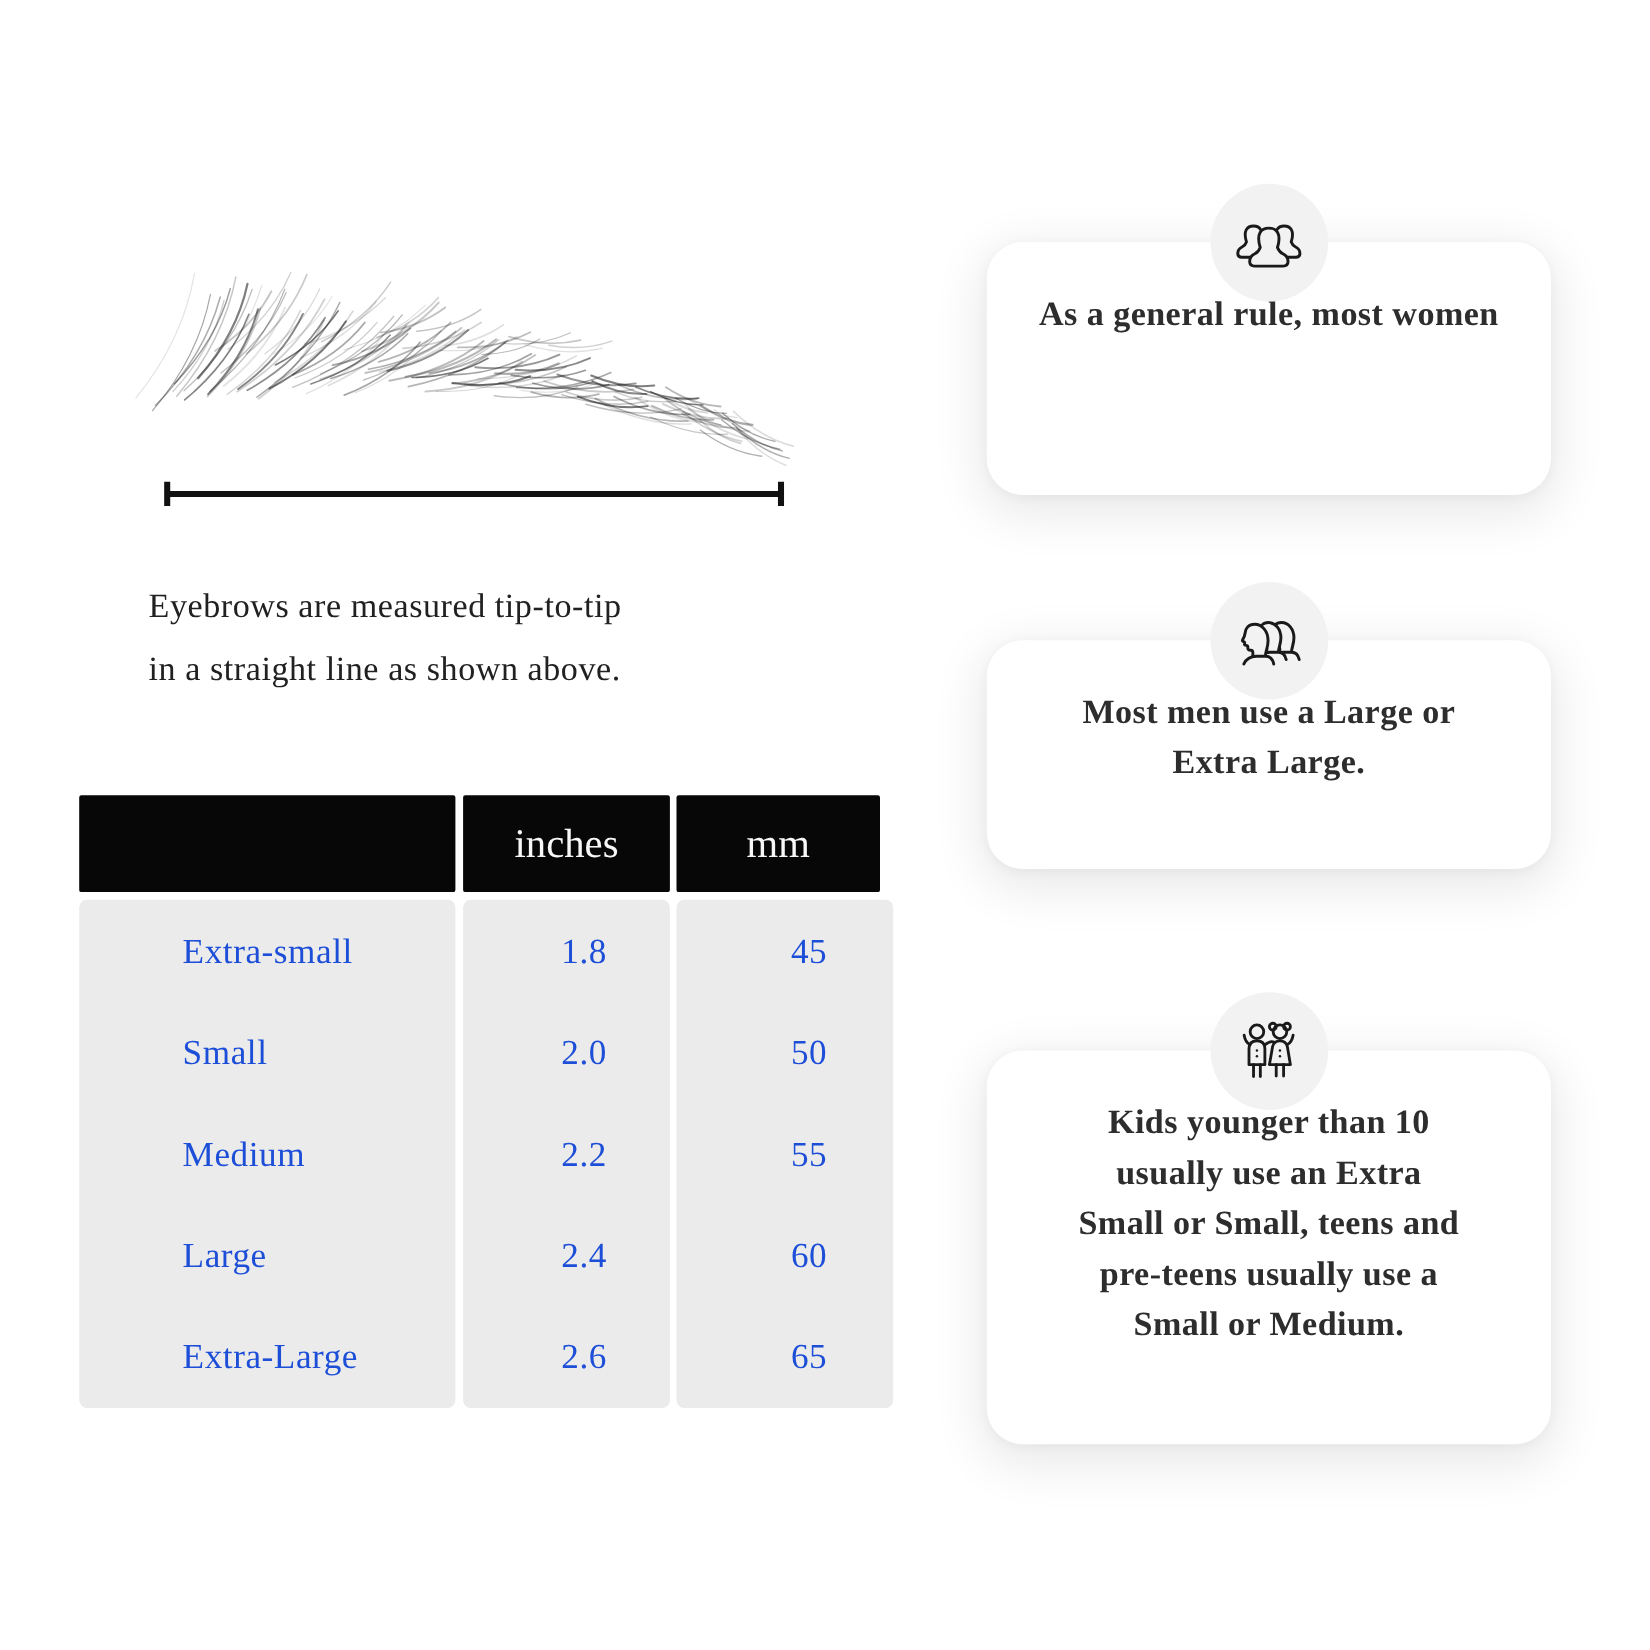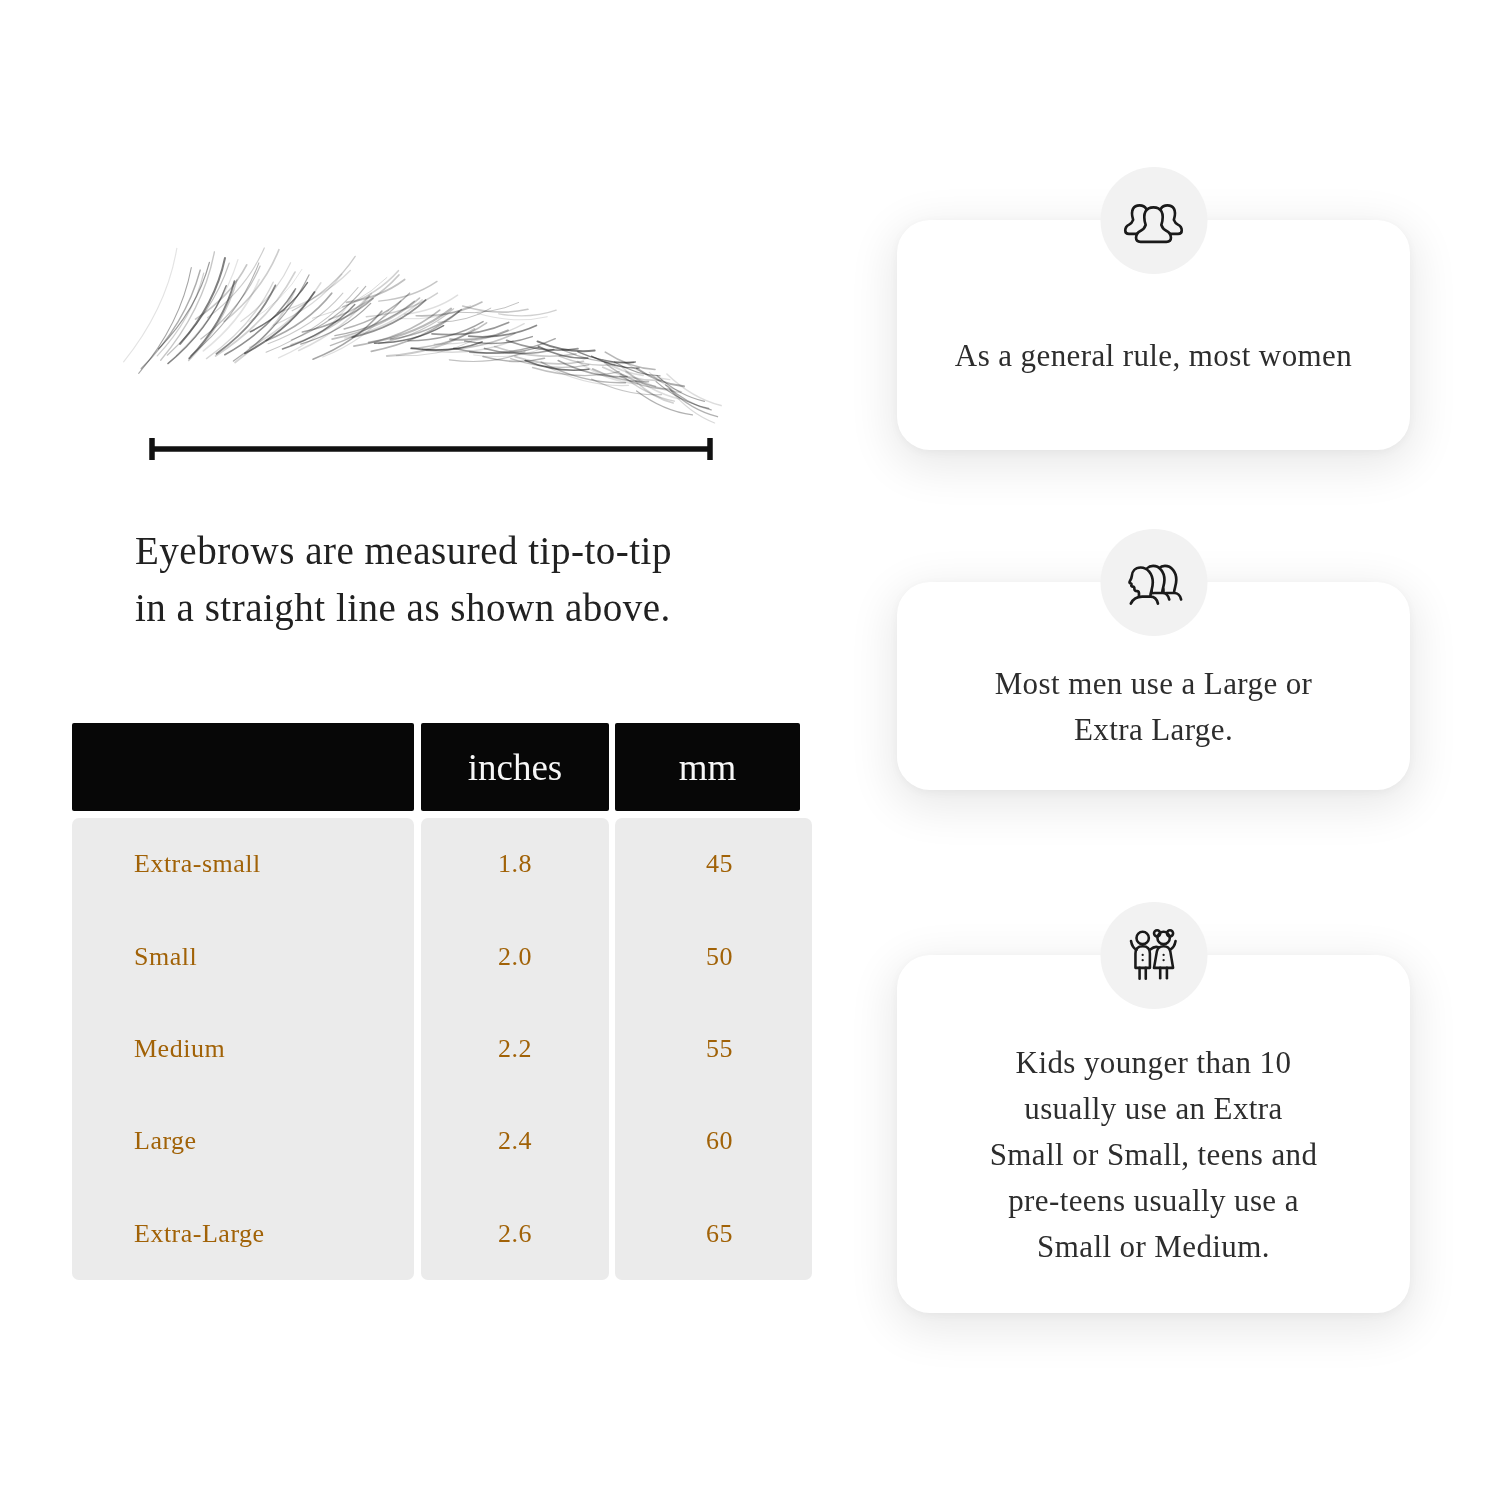--- a/index.html
+++ b/index.html
@@ -5,49 +5,49 @@
   html,body{margin:0;padding:0;background:#ffffff;}
   .canvas{
     position:relative;width:1500px;height:1500px;background:#ffffff;overflow:hidden;
     font-family:"Liberation Serif","DejaVu Serif",serif;color:#1d1d1d;
   }
   
   .eyebrow-svg{position:absolute;left:105px;top:238px;width:620px;height:175px;overflow:visible;}
   .measure-svg{position:absolute;left:148px;top:436px;width:566px;height:26px;}
   .caption{
     position:absolute;left:135px;top:522px;width:640px;
-    font-size:39px;line-height:57px;color:#212121;letter-spacing:.5px;
+    font-size:31px;line-height:57px;color:#212121;letter-spacing:.5px;
   }
   
   .th{
     position:absolute;top:723px;height:88px;background:#070707;border-radius:2px;
     display:flex;align-items:center;justify-content:center;
     color:#f7f7f7;font-size:37px;
   }
   .th-size{left:72px;width:342px;}
   .th-inches{left:421px;width:188px;}
   .th-mm{left:615px;width:185px;}
   .tcol{
     position:absolute;top:818px;height:462px;background:#ebebeb;border-radius:7px;
     display:flex;flex-direction:column;
   }
   .tcol-size{left:72px;width:342px;}
   .tcol-inches{left:421px;width:188px;}
   .tcol-mm{left:615px;width:185px;padding-left:12px;}
   .tcell{
     flex:1 1 0;display:flex;align-items:center;justify-content:center;
-    font-size:26px;color:#a16207;letter-spacing:.5px;
+    font-size:32px;color:#1d4ed8;letter-spacing:.5px;margin-left:32px;
   }
   .tcol-size .tcell{justify-content:flex-start;padding-left:62px;}
   
   .card{
     position:absolute;left:897px;width:513px;background:#ffffff;border-radius:33px;
     box-shadow:0 12px 45px 6px rgba(0,0,0,0.09), 0 2px 10px rgba(0,0,0,0.04);
-    display:flex;flex-direction:column;align-items:center;justify-content:center;
-    padding-top:42px;box-sizing:border-box;
+    display:flex;flex-direction:column;align-items:center;
+    padding-top:42px;box-sizing:border-box;font-weight:bold;
   }
   .card-1{top:220px;height:230px;}
   .card-2{top:582px;height:208px;}
   .card-3{top:955px;height:358px;}
   .card-circle{
     position:absolute;left:50%;top:-53px;transform:translateX(-50%);
     width:107px;height:107px;border-radius:50%;background:#f2f2f2;
     display:flex;align-items:center;justify-content:center;
   }
   .card-circle svg{width:66px;height:66px;}

